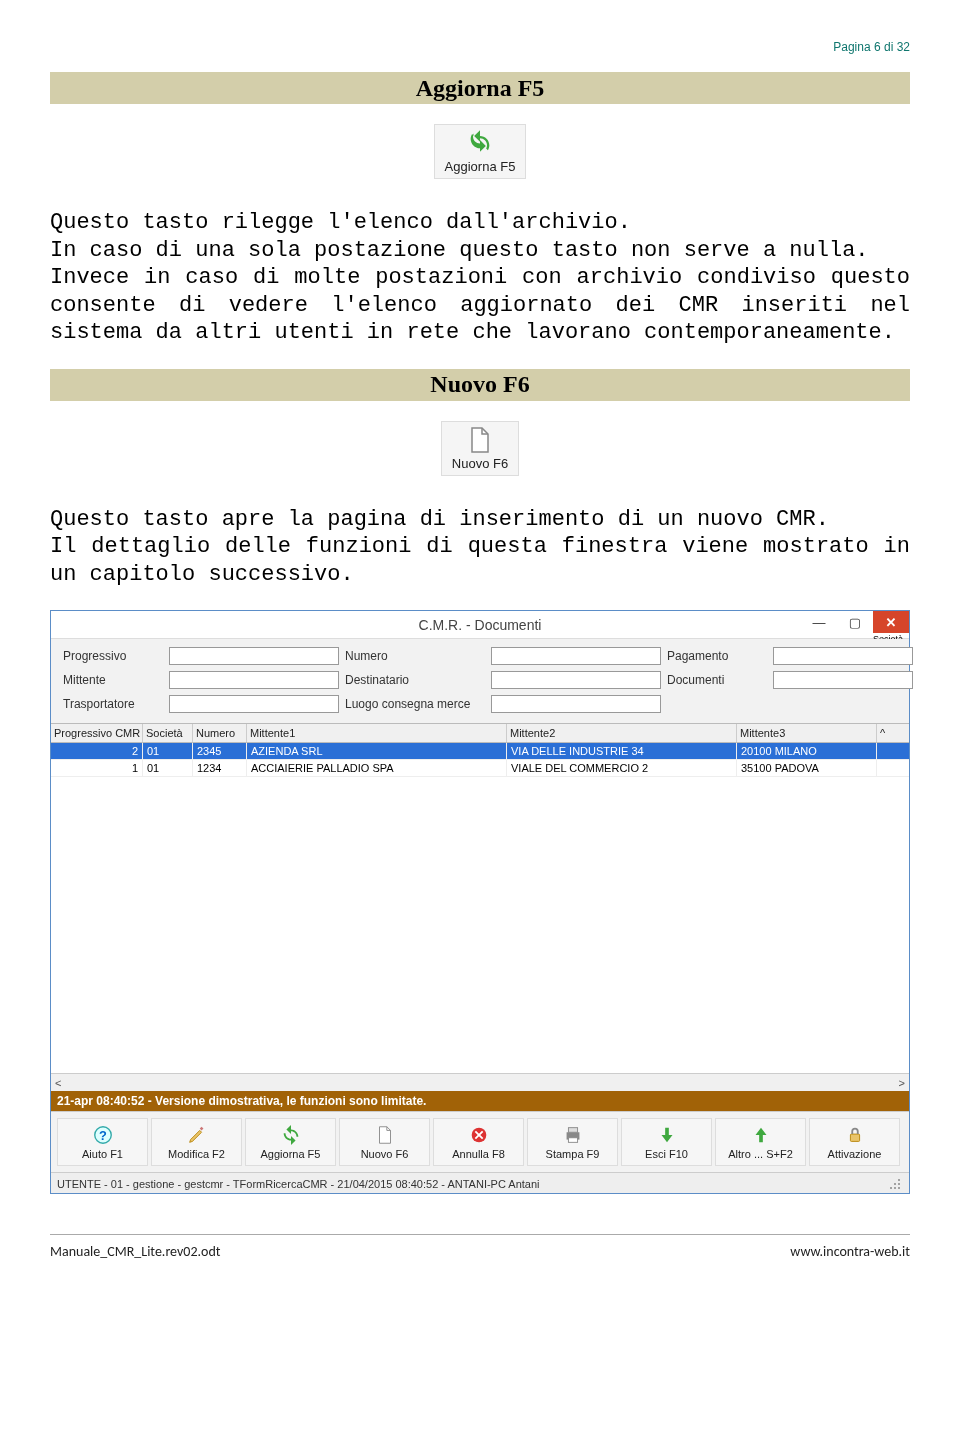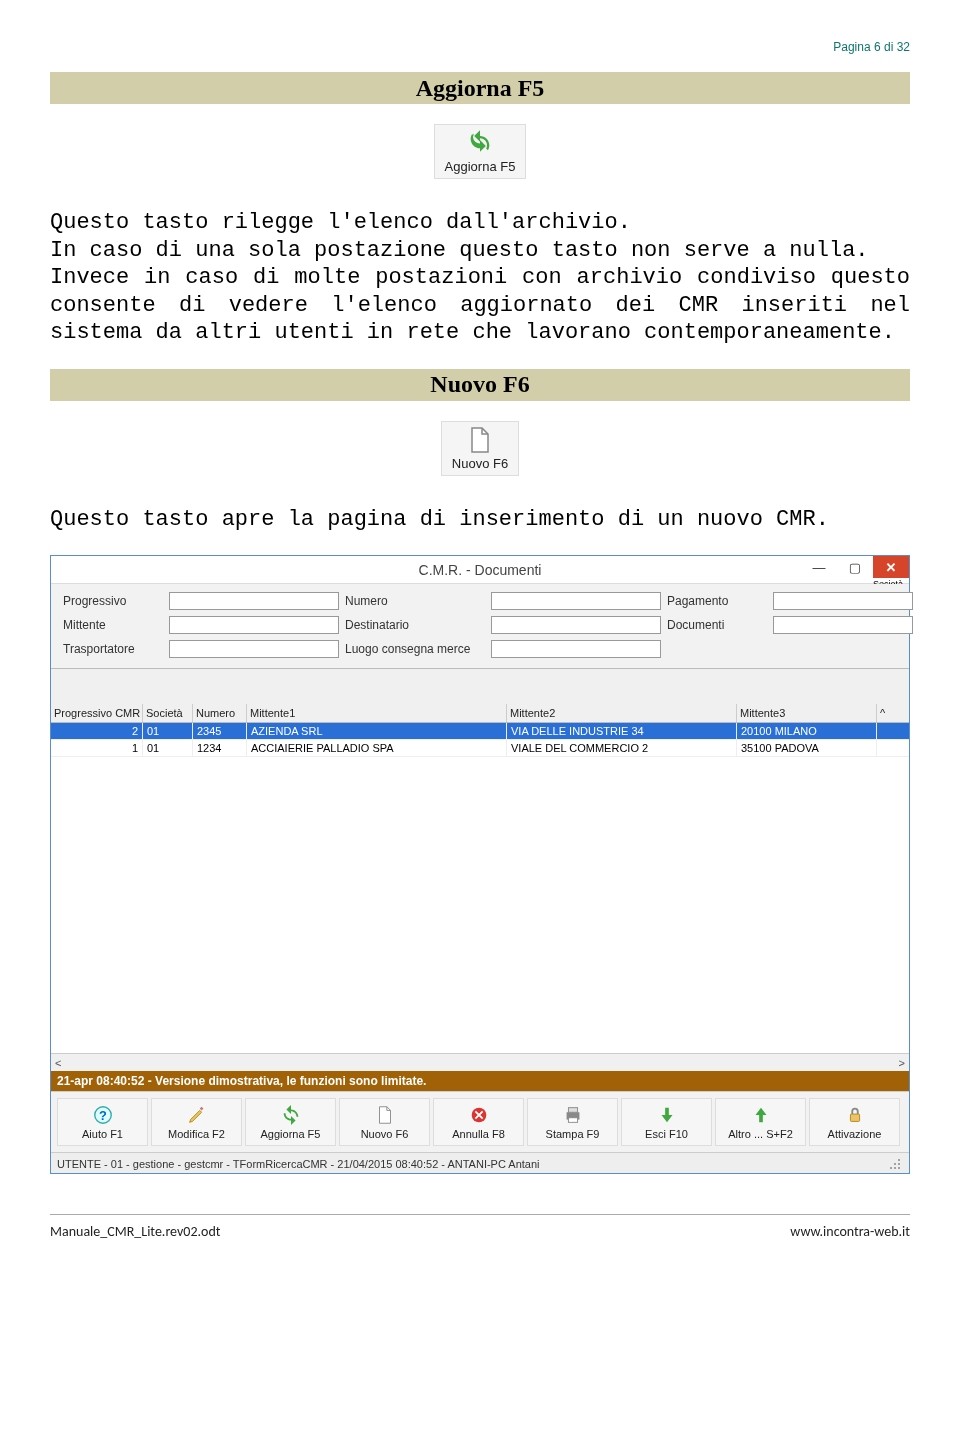--- a/index.html
+++ b/index.html
@@ -19,21 +19,21 @@
   .win-ctrl-btn { width: 36px; height: 22px; display: flex; align-items: center; justify-content: center; font-size: 13px; }
   .win-ctrl-btn.min { color: #333; }
   .win-ctrl-btn.max { color: #333; }
   .win-ctrl-btn.close { background: #d6452a; color: #fff; font-weight: bold; }
   .societa { position: absolute; right: 6px; top: 24px; font-size: 9px; text-align: center; line-height: 1; }
   .societa .num { font-size: 14px; font-weight: bold; }
   .filters { background: #f2f2f2; padding: 8px 12px 10px 12px; display: grid; grid-template-columns: 100px 170px 140px 170px 100px 140px; row-gap: 6px; column-gap: 6px; align-items: center; font-size: 12px; color: #333; position: relative; }
   .filters label { font-size: 12px; }
   .filters input { height: 18px; border: 1px solid #999; background: #fff; width: 100%; font-size: 12px; padding: 0 3px; }
   .grid-head { display: flex; background: #f0f0f0; border-top: 1px solid #bbb; border-bottom: 1px solid #bbb; font-size: 11px; color: #222; }
-  .grid-head div { padding: 3px 3px; border-right: 1px solid #ccc; white-space: nowrap; overflow: hidden; margin-top: 35px; }
+  .grid-head div { padding: 3px 3px; border-right: 1px solid #ccc; white-space: nowrap; overflow: hidden; }
   .grid-row { display: flex; font-size: 11px; color: #000; border-bottom: 1px solid #eee; }
   .grid-row div { padding: 2px 4px; border-right: 1px solid #eee; white-space: nowrap; overflow: hidden; }
   .grid-row.selected { background: #2a6fd6; color: #fff; }
   .col-prog { width: 92px; text-align: right; }
   .col-soc  { width: 50px; }
   .col-num  { width: 54px; }
   .col-mit1 { width: 260px; }
   .col-mit2 { width: 230px; }
   .col-mit3 { width: 140px; }
   .col-scroll { width: 18px; border-right: none !important; }
@@ -80,20 +80,21 @@
       <svg width="26" height="28" viewBox="0 0 24 28">
         <path d="M4 2 h10 l6 6 v18 H4z" fill="#fff" stroke="#888" stroke-width="1.5"></path>
         <path d="M14 2 v6 h6" fill="none" stroke="#888" stroke-width="1.5"></path>
       </svg>
       <span>Nuovo F6</span>
     </div>
   </div>
 
   <p class="body-text">
     <span>Questo tasto apre la pagina di inserimento di un nuovo CMR.</span><br>
+    <span>Il dettaglio delle funzioni di questa finestra viene mostrato in un capitolo successivo.</span>
   </p>
 
   <div class="win">
     <div class="win-titlebar">
       <div class="win-title">C.M.R.  -  Documenti</div>
       <div class="win-ctrl">
         <div class="win-ctrl-btn min">—</div>
         <div class="win-ctrl-btn max">▢</div>
         <div class="win-ctrl-btn close">✕</div>
       </div>

